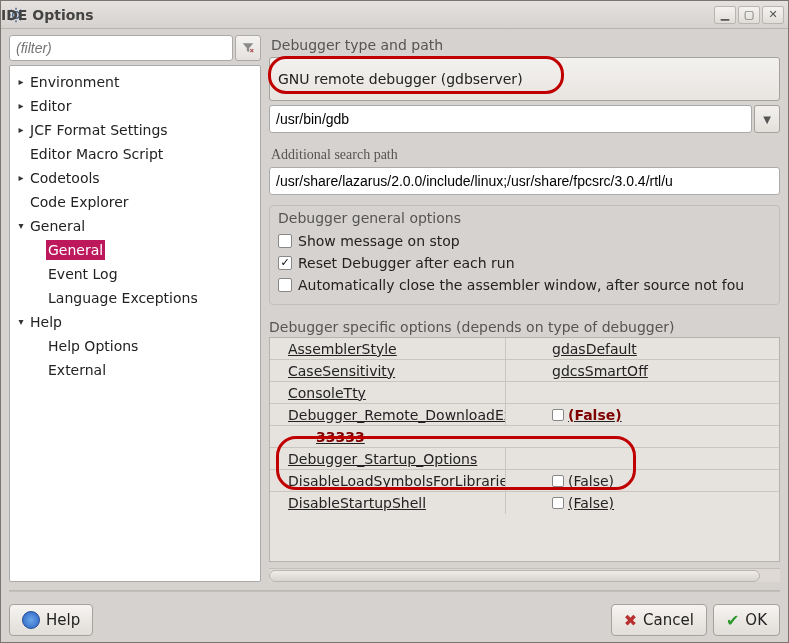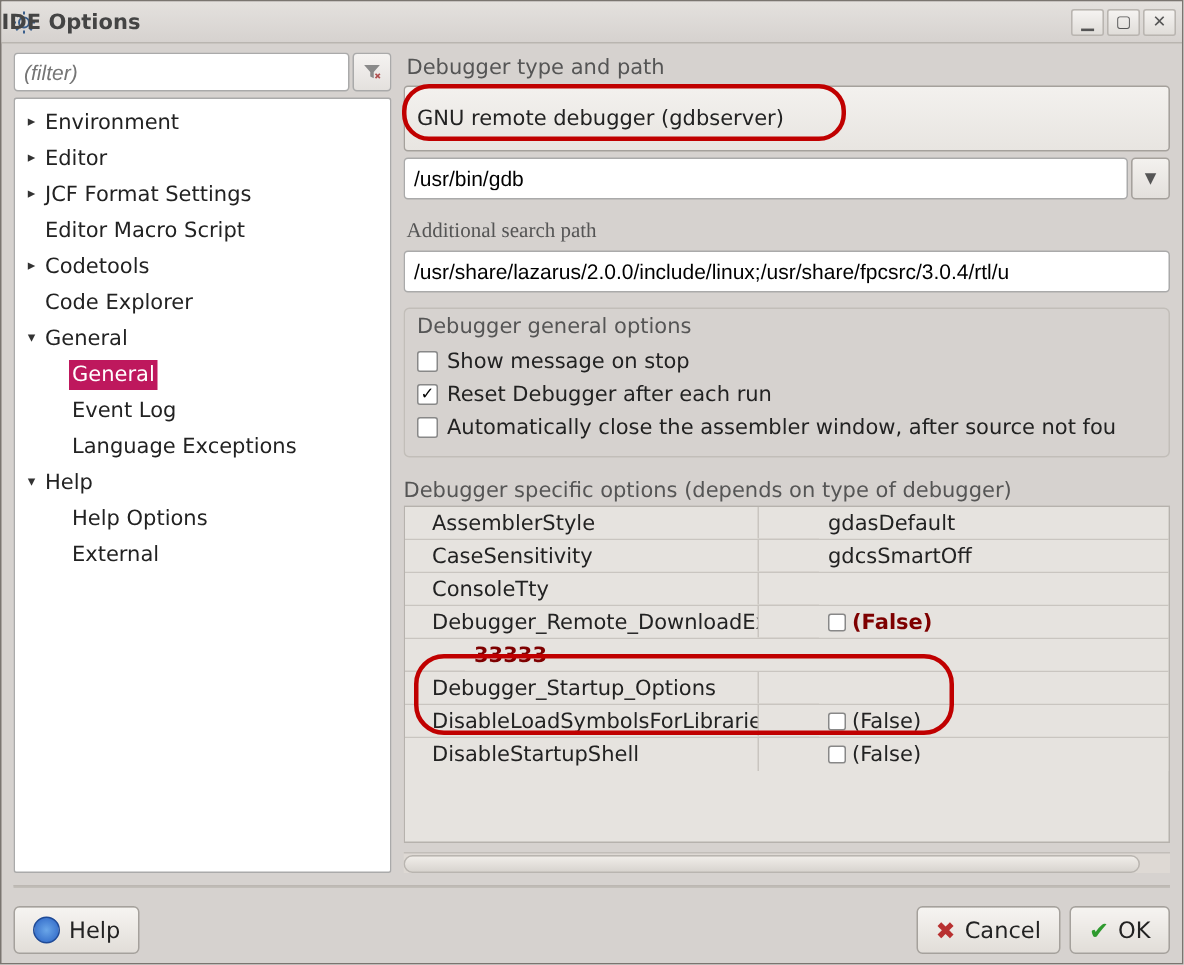--- a/index.html
+++ b/index.html
@@ -196,21 +196,21 @@
     width: 100%;
   }
   .grid-row {
     display: flex; border-bottom: 1px solid #c9c5c0;
     height: 22px;
   }
   .grid-row:last-child { border-bottom: none; }
   .grid-cell {
     padding: 2px 6px;
     white-space: nowrap; overflow: hidden; text-overflow: clip;
-    display: flex; align-items: center; gap: 4px;
+    display: flex; align-items: center; gap: 4px; text-decoration: underline;
   }
   .grid-cell.left {
     flex: 0 0 236px;
     background: #e6e3df;
     border-right: 1px solid #c9c5c0;
     padding-left: 18px;
   }
   .grid-cell.right {
     flex: 1;
     background: #e6e3df;

